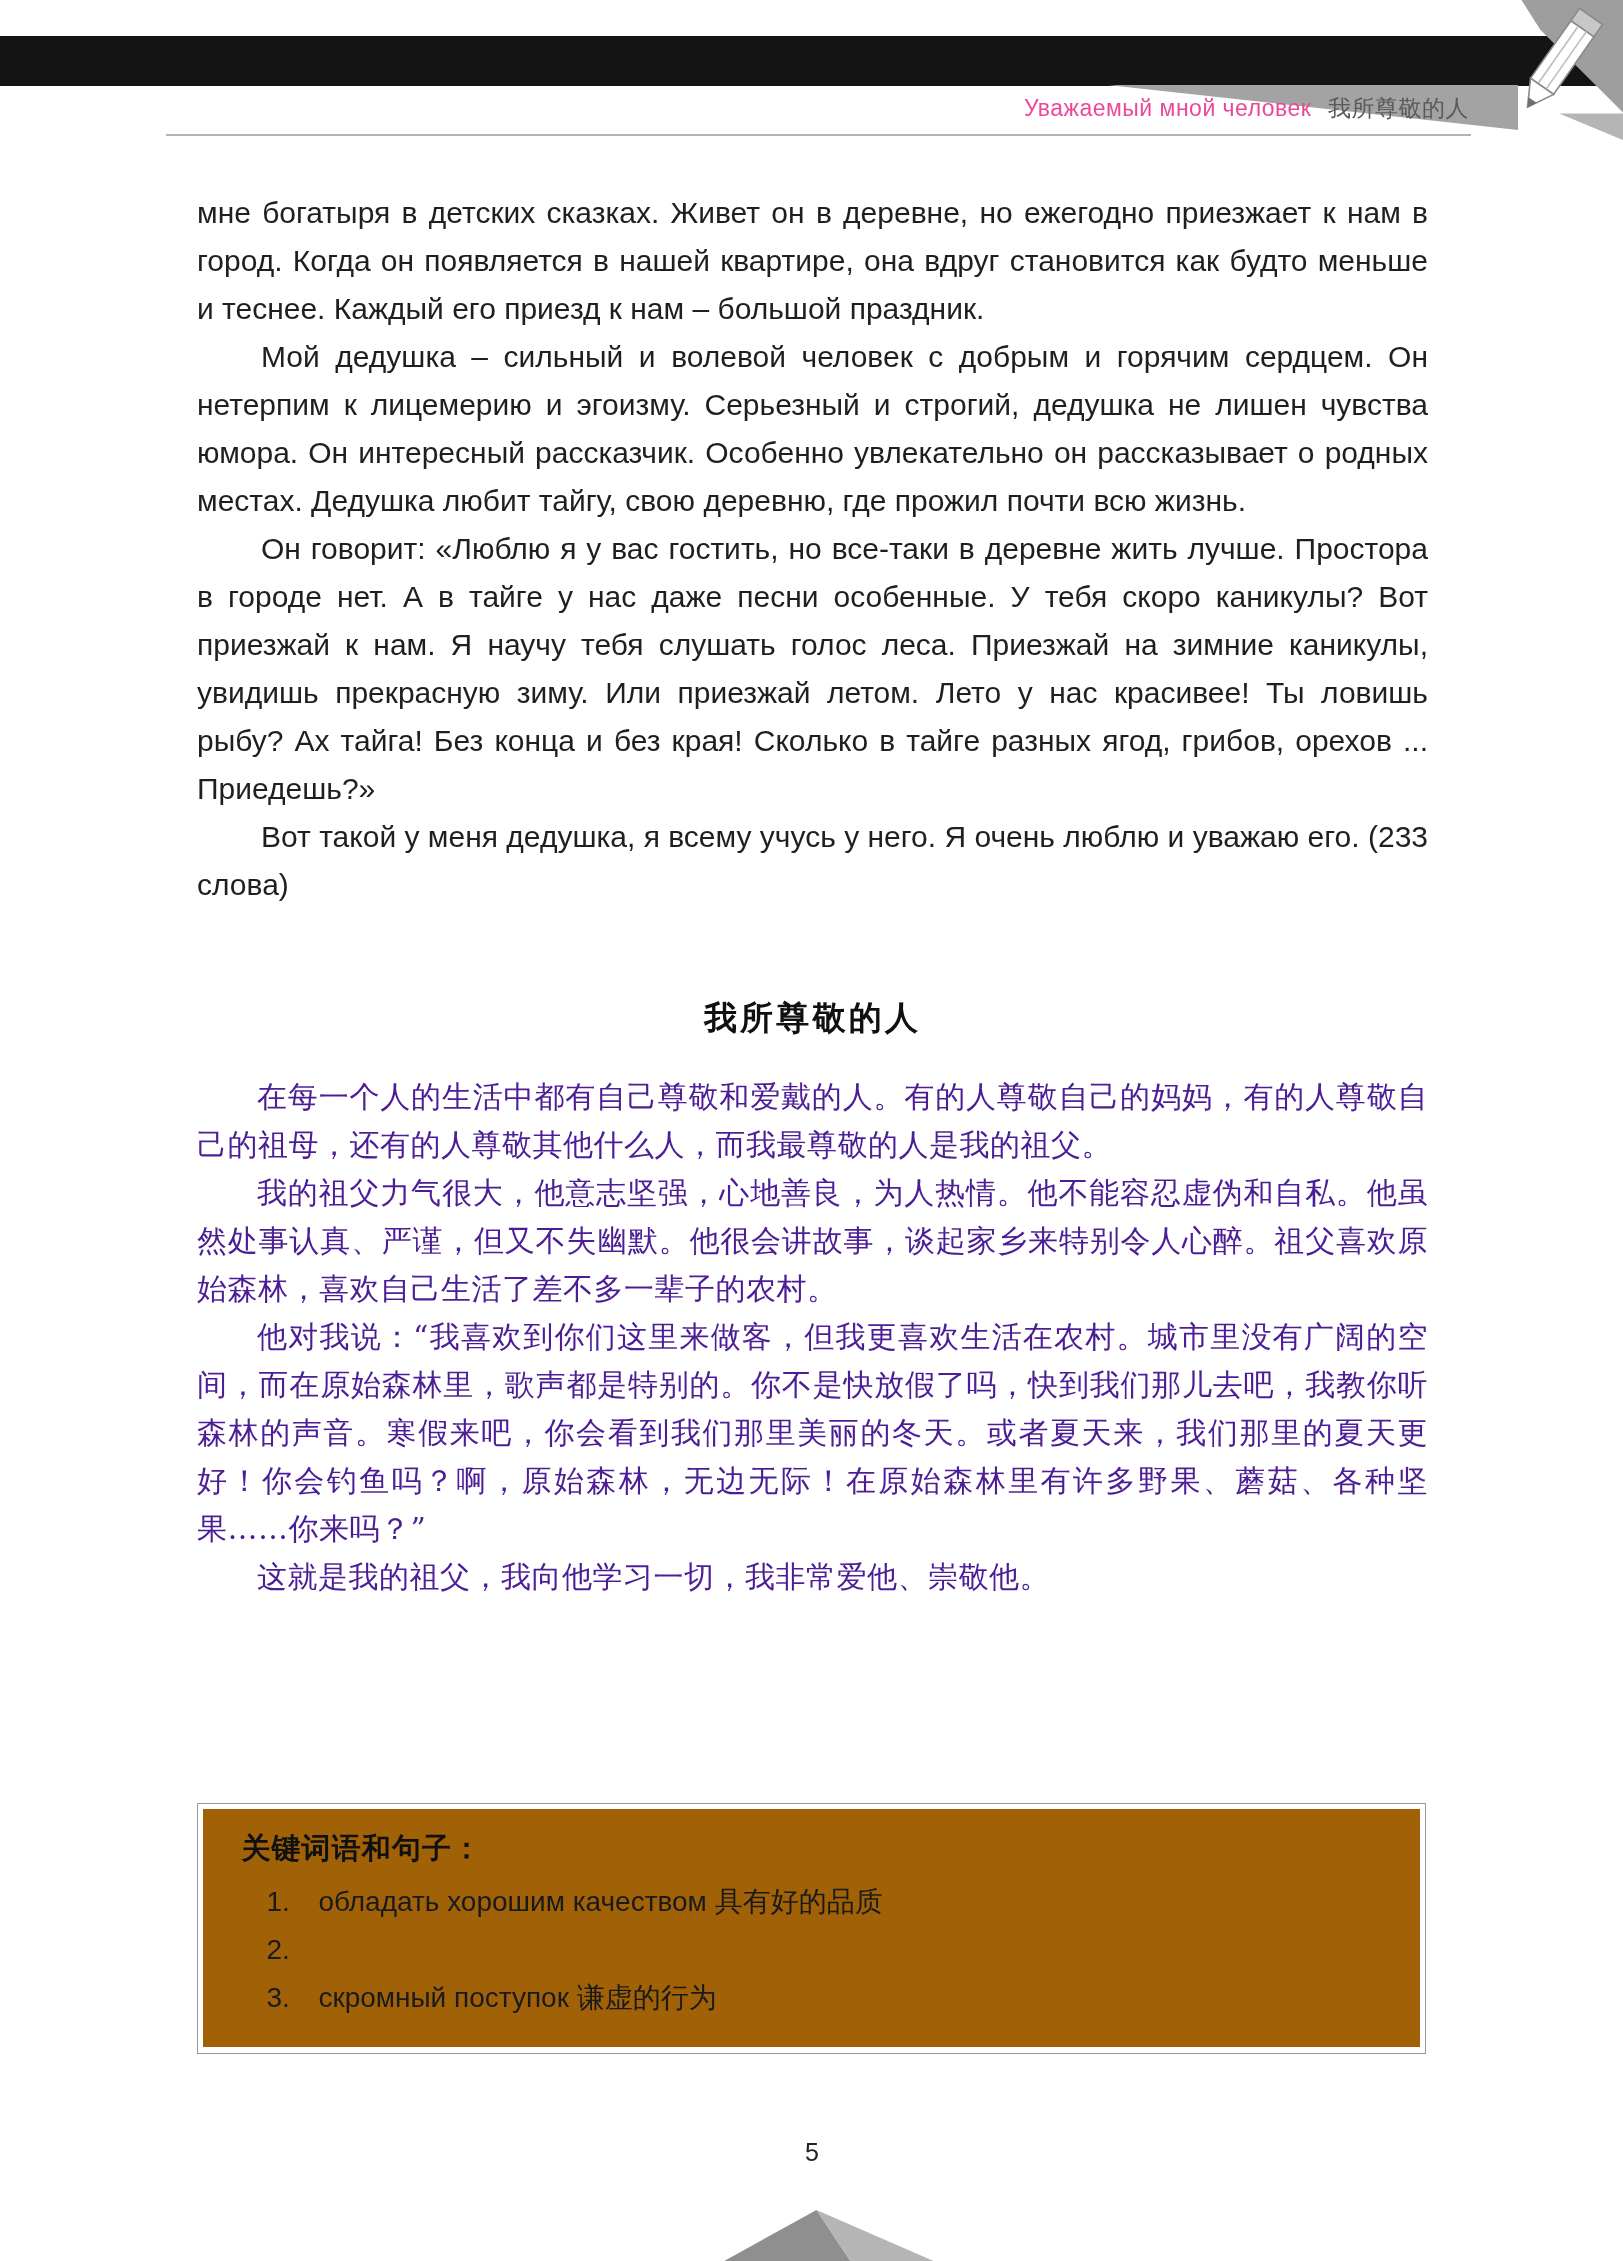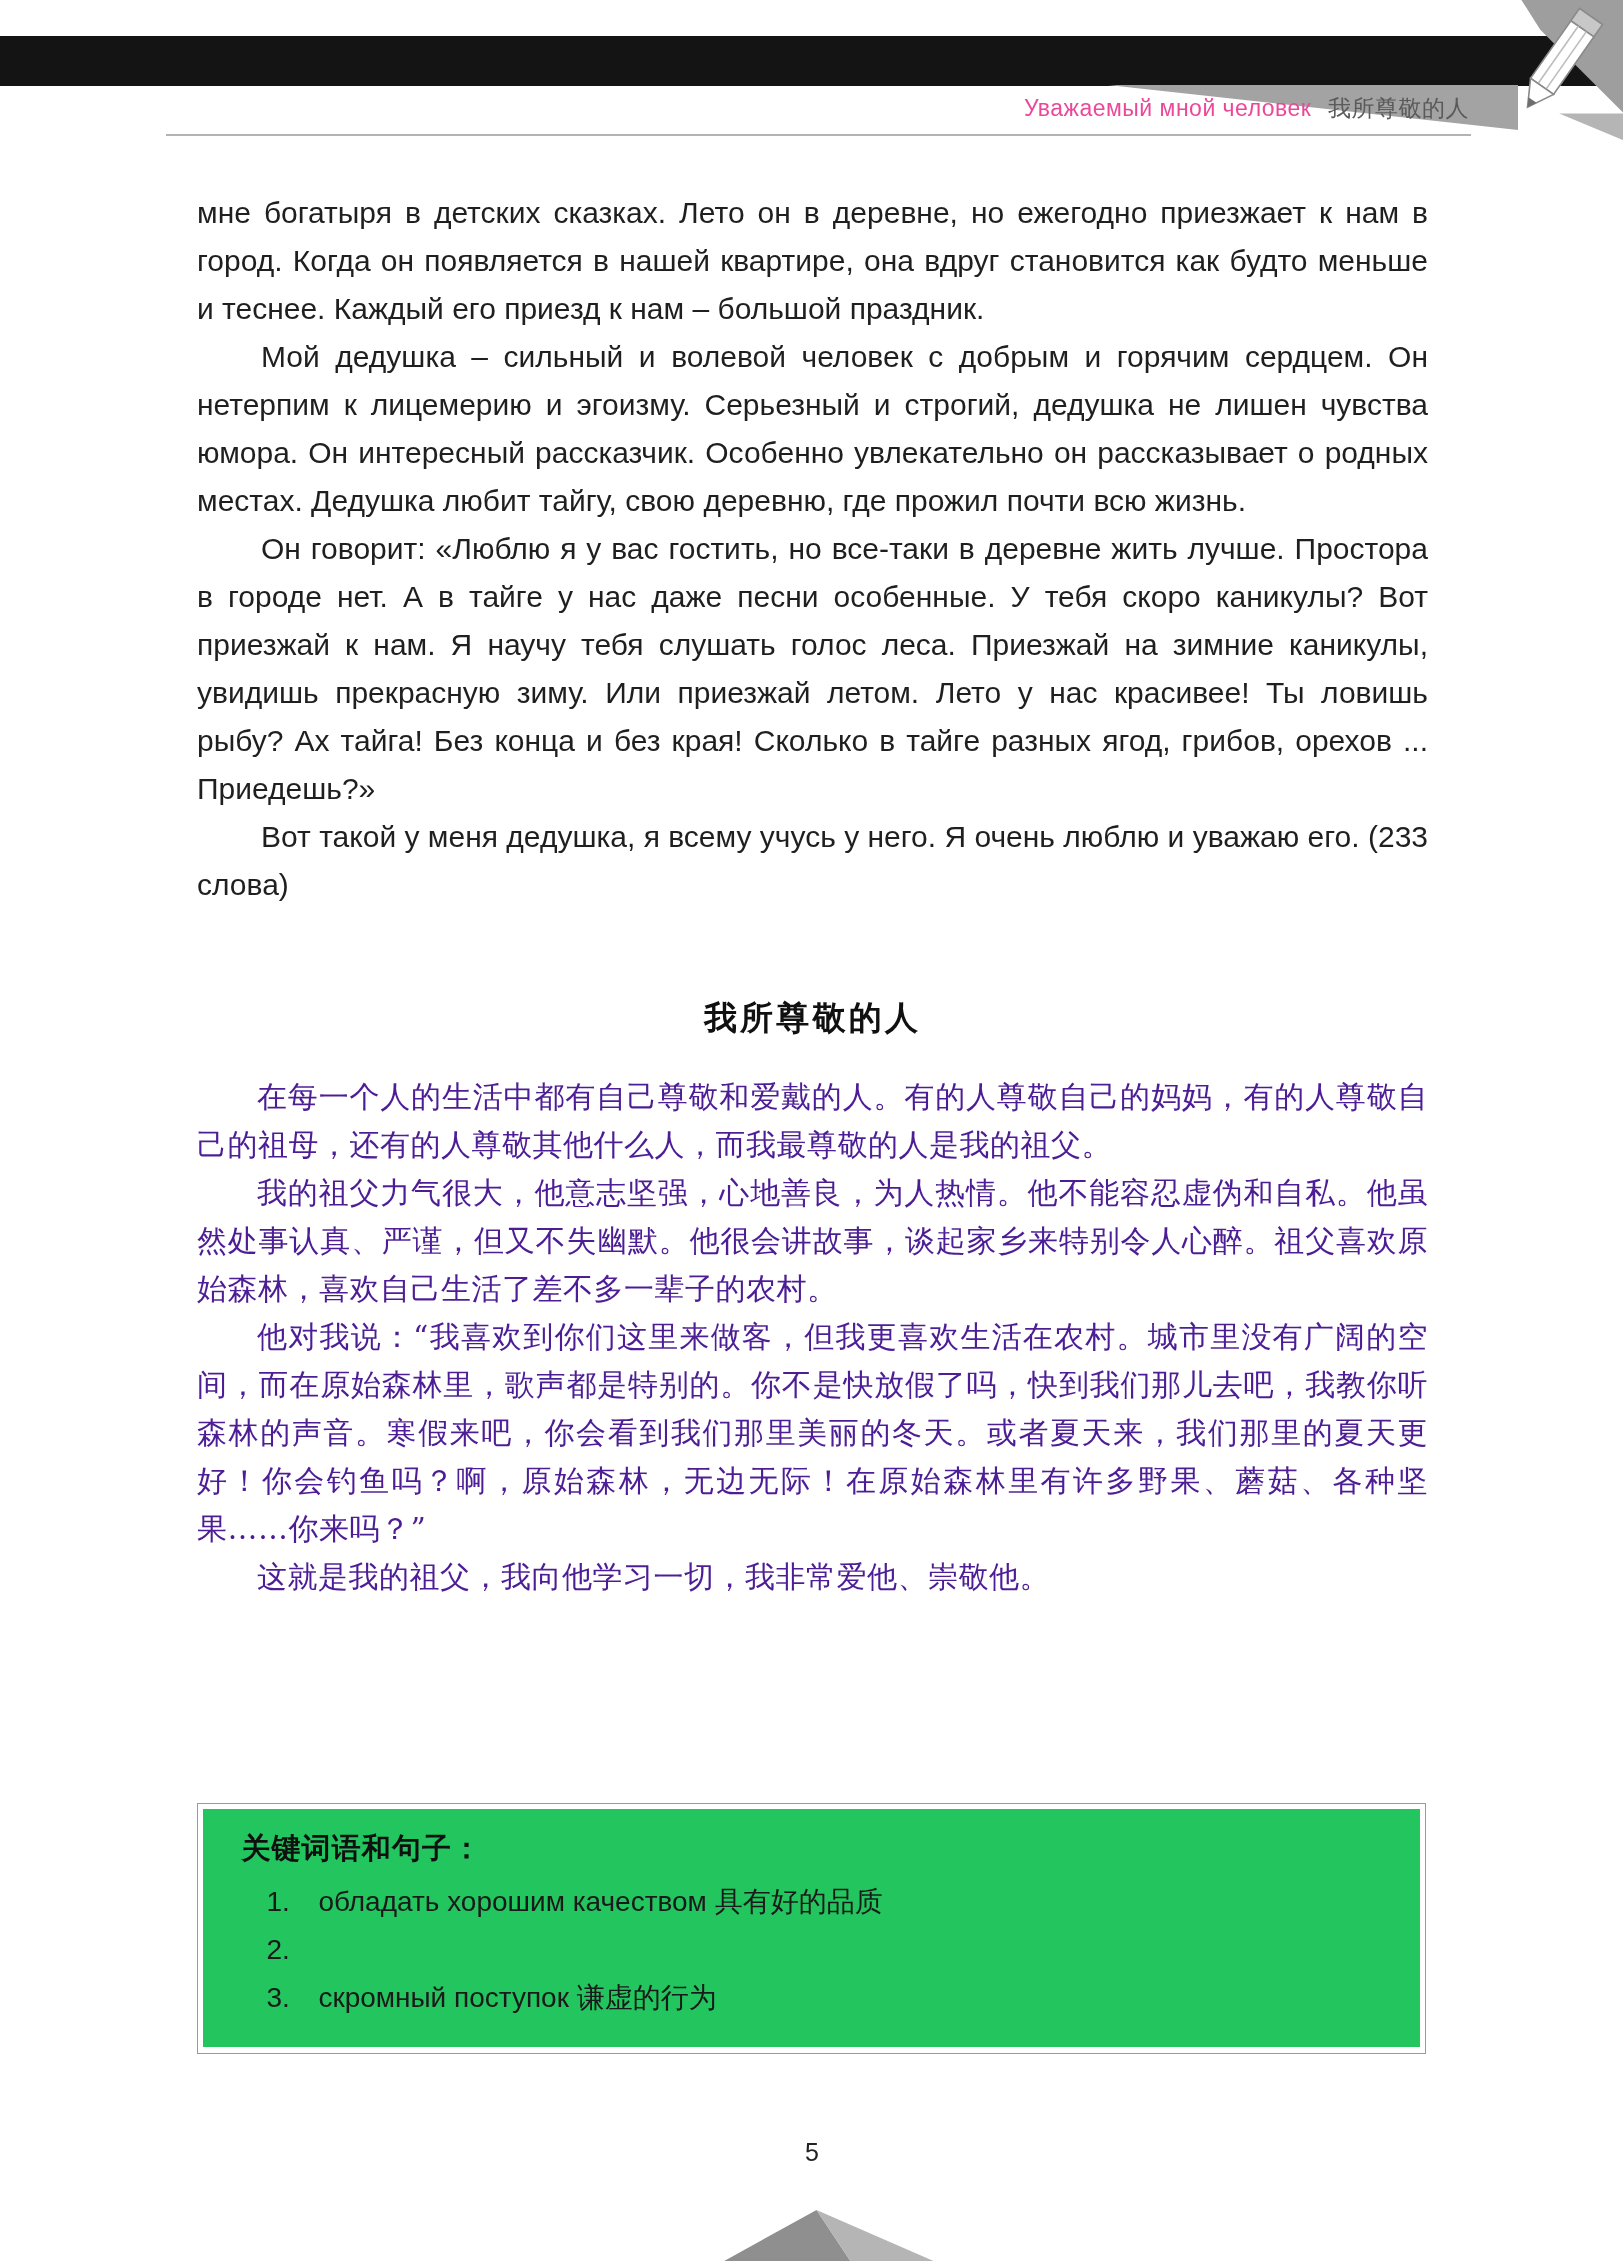--- a/index.html
+++ b/index.html
@@ -28,21 +28,21 @@
   
   .zh-title{position:absolute;left:197px;top:996px;width:1231px;text-align:center;
     font-size:33px;font-weight:bold;color:#101010;letter-spacing:3.2px;}
   .zh-block{position:absolute;left:197px;top:1073px;width:1231px;
     font-size:30px;line-height:48px;text-align:justify;color:#4c1d95;
     font-family:"DejaVu Serif", serif;letter-spacing:0.5px;}
   .zh-block p{margin:0;text-indent:2em;}
   
   .keybox{position:absolute;left:197px;top:1803px;width:1229px;box-sizing:border-box;
     border:1.1px solid #9a9a9a;padding:5.4px;background:#ffffff;}
-  .keybox-inner{background:#22c55e;padding:19.4px 32px 25px 38px;}
+  .keybox-inner{background:#a16207;padding:19.4px 32px 25px 38px;}
   .keybox-title{font-family:"DejaVu Serif", serif;font-weight:bold;font-size:29px;
     color:#101010;margin:0 0 9.7px 0;letter-spacing:1.1px;}
   .keybox-item{display:flex;font-size:28px;line-height:48px;color:#1a1a1a;padding-left:25px;}
   .keybox-item .num{width:52px;flex:0 0 52px;}
   .keybox-item .text{font-family:"Liberation Sans", sans-serif;}
   
   .page-number{position:absolute;left:0;top:2138px;width:1624px;text-align:center;
     font-size:25px;color:#222222;}
   .bottom-ornament{position:absolute;left:713px;top:2210px;width:221px;height:51px;}
 </style>
@@ -67,21 +67,21 @@
   </svg>
 </div>
 
 <div class="running-head">
   <span class="ru">Уважаемый мной человек</span>
   <span class="zh">我所尊敬的人</span>
 </div>
 <div class="head-rule"></div>
 
 <div class="ru-block">
-  <p class="noindent">мне богатыря в детских сказках. Лето он в деревне, но ежегодно приезжает к нам в город. Когда он появляется в нашей квартире, она вдруг становится как будто меньше и теснее. Каждый его приезд к нам – большой праздник.</p>
+  <p class="noindent">мне богатыря в детских сказках. Живет он в деревне, но ежегодно приезжает к нам в город. Когда он появляется в нашей квартире, она вдруг становится как будто меньше и теснее. Каждый его приезд к нам – большой праздник.</p>
   <p class="indent">Мой дедушка – сильный и волевой человек с добрым и горячим сердцем. Он нетерпим к лицемерию и эгоизму. Серьезный и строгий, дедушка не лишен чувства юмора. Он интересный рассказчик. Особенно увлекательно он рассказывает о родных местах. Дедушка любит тайгу, свою деревню, где прожил почти всю жизнь.</p>
   <p class="indent">Он говорит: «Люблю я у вас гостить, но все-таки в деревне жить лучше. Простора в городе нет. А в тайге у нас даже песни особенные. У тебя скоро каникулы? Вот приезжай к нам. Я научу тебя слушать голос леса. Приезжай на зимние каникулы, увидишь прекрасную зиму. Или приезжай летом. Лето у нас красивее! Ты ловишь рыбу? Ах тайга! Без конца и без края! Сколько в тайге разных ягод, грибов, орехов ... Приедешь?»</p>
   <p class="indent">Вот такой у меня дедушка, я всему учусь у него. Я очень люблю и уважаю его. (233 слова)</p>
 </div>
 
 <div class="zh-title">我所尊敬的人</div>
 <div class="zh-block">
   <p>在每一个人的生活中都有自己尊敬和爱戴的人。有的人尊敬自己的妈妈，有的人尊敬自己的祖母，还有的人尊敬其他什么人，而我最尊敬的人是我的祖父。</p>
   <p>我的祖父力气很大，他意志坚强，心地善良，为人热情。他不能容忍虚伪和自私。他虽然处事认真、严谨，但又不失幽默。他很会讲故事，谈起家乡来特别令人心醉。祖父喜欢原始森林，喜欢自己生活了差不多一辈子的农村。</p>
   <p>他对我说：“我喜欢到你们这里来做客，但我更喜欢生活在农村。城市里没有广阔的空间，而在原始森林里，歌声都是特别的。你不是快放假了吗，快到我们那儿去吧，我教你听森林的声音。寒假来吧，你会看到我们那里美丽的冬天。或者夏天来，我们那里的夏天更好！你会钓鱼吗？啊，原始森林，无边无际！在原始森林里有许多野果、蘑菇、各种坚果……你来吗？”</p>

